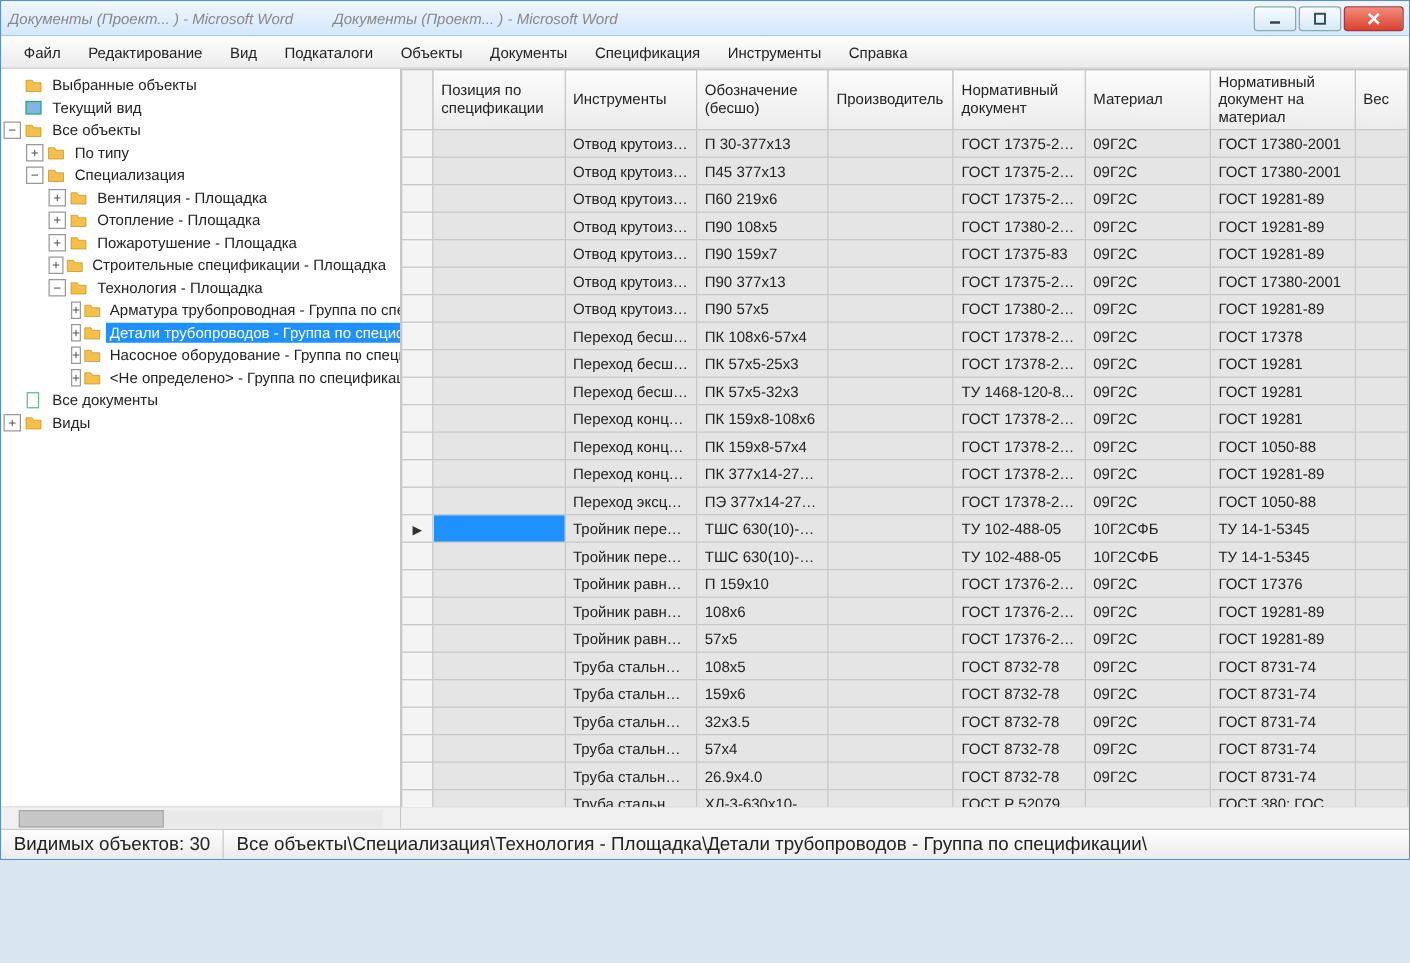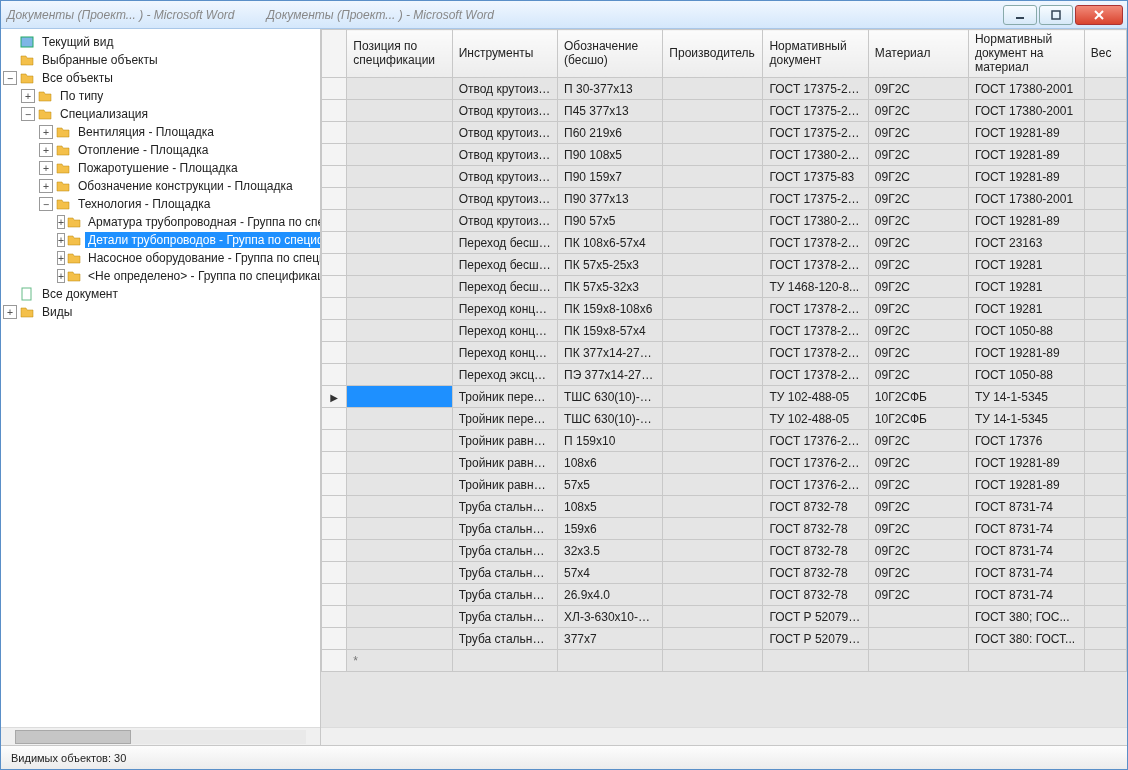--- a/index.html
+++ b/index.html
@@ -1,17 +1,17 @@
 <!DOCTYPE html>
 <html><head>
 <meta charset="utf-8">
 <style>
   * { box-sizing: border-box; }
   html, body { margin:0; padding:0; font-family: "Segoe UI", Tahoma, sans-serif; font-size:12px; color:#222; background:#d8e6f2; }
-  .window { width:1128px; height:770px; background:#fff; display:flex; flex-direction:column; border:1px solid #5a8fc8; position:relative; }
+  .window { width:1128px; height:688px; background:#fff; display:flex; flex-direction:column; border:1px solid #5a8fc8; position:relative; }
   .titlebar { height:28px; background:linear-gradient(#f0f7ff,#d4e7fb); display:flex; align-items:center; justify-content:flex-end; border-bottom:1px solid #a9c7e8; }
   .title-left { flex:1; display:flex; align-items:center; gap:6px; padding-left:6px; color:#888; font-style:italic; overflow:hidden; white-space:nowrap; }
   .winbtns { display:flex; gap:2px; padding:2px 4px; }
   .winbtn { width:34px; height:20px; border:1px solid #8aa; border-radius:3px; background:linear-gradient(#f8fcff,#d7e9f8); display:flex; align-items:center; justify-content:center; cursor:pointer; }
   .winbtn.close { background:linear-gradient(#f28b7a,#d9432e); border-color:#a33; width:48px; }
   .winbtn svg { width:12px; height:12px; }
   .menubar { height:26px; background:linear-gradient(#fdfdfd,#ececec); border-bottom:1px solid #c8c8c8; display:flex; align-items:center; padding:0 8px; gap:2px; }
   .menuitem { padding:3px 10px; cursor:pointer; border-radius:2px; }
   .body { flex:1; display:flex; overflow:hidden; }
   
@@ -33,21 +33,21 @@
   .gridwrap { flex:1; overflow:auto; }
   table { border-collapse:collapse; width:100%; table-layout:fixed; }
   th, td { border:1px solid #c8c8c8; padding:3px 6px; text-align:left; font-size:12px; overflow:hidden; white-space:nowrap; text-overflow:ellipsis; height:22px; }
   th { background:linear-gradient(#fbfbfb,#ececec); font-weight:normal; vertical-align:middle; height:38px; white-space:normal; line-height:1.15; }
   .rowmarker { width:24px; background:#f4f4f4; text-align:center; padding:0; }
   .rowmarker.sel::before { content:"▶"; font-size:10px; color:#333; }
   tr.selrow td:nth-child(2) { background:#1e90ff; color:#fff; }
   td.star { color:#777; }
   .tablepane-hscroll { height:18px; background:#f0f0f0; border-top:1px solid #dcdcdc; }
   
-  .status { height:24px; background:linear-gradient(#fdfdfd,#ececec); border-top:1px solid #c8c8c8; display:flex; align-items:flex-end; font-size:11px; }
+  .status { height:24px; background:linear-gradient(#fdfdfd,#ececec); border-top:1px solid #c8c8c8; display:flex; align-items:flex-end; font-size:15px; }
   .status .cell { padding:0 10px; border-right:1px solid #c8c8c8; height:100%; display:flex; align-items:center; }
   .status .cell:last-child { flex:1; border-right:none; }
   
   .svg-folder { fill:#f4c04a; stroke:#b8860b; stroke-width:0.5; }
   .svg-doc { fill:#fff; stroke:#6b8; }
 </style>
 </head>
 <body>
 
 <div class="window">
@@ -71,47 +71,58 @@
         </div>
       <div class="winbtn close">
           <svg viewBox="0 0 12 12">
             <line x1="2" y1="2" x2="10" y2="10" stroke="#fff" stroke-width="2"></line>
             <line x1="10" y1="2" x2="2" y2="10" stroke="#fff" stroke-width="2"></line>
           </svg>
         </div>
     </div>
   </div>
 
+  <div class="menubar">
+    <div class="menuitem">Файл</div>
+    <div class="menuitem">Редактирование</div>
+    <div class="menuitem">Вид</div>
+    <div class="menuitem">Подкаталоги</div>
+    <div class="menuitem">Объекты</div>
+    <div class="menuitem">Документы</div>
+    <div class="menuitem">Спецификация</div>
+    <div class="menuitem">Инструменты</div>
+    <div class="menuitem">Справка</div>
+  </div>
 
   <div class="body">
 
     <div class="treepane">
       <div class="tree">
+
+        <div class="node">
+          <div class="row">
+            <span class="exp blank"></span>
+            <span class="ico">
+                <svg width="14" height="14">
+                  <path class="svg-folder" d="M1 3h5l1 2h6v7H1z"></path>
+                </svg>
+              </span>
+            <span class="lbl">Выбранные объекты</span>
+          </div>
+        </div>
 
         <div class="node">
           <div class="row">
             <span class="exp blank"></span>
             <span class="ico">
                 <svg width="14" height="14">
                   <rect x="1" y="2" width="12" height="10" fill="#7fb6e6" stroke="#2a6"></rect>
                 </svg>
               </span>
             <span class="lbl">Текущий вид</span>
-          </div>
-        </div>
-
-        <div class="node">
-          <div class="row">
-            <span class="exp blank"></span>
-            <span class="ico">
-                <svg width="14" height="14">
-                  <path class="svg-folder" d="M1 3h5l1 2h6v7H1z"></path>
-                </svg>
-              </span>
-            <span class="lbl">Выбранные объекты</span>
           </div>
         </div>
 
         <div class="node">
           <div class="row">
             <span class="exp">−</span>
             <span class="ico">
                 <svg width="14" height="14">
                   <path class="svg-folder" d="M1 3h5l1 2h6v7H1z"></path>
                 </svg>
@@ -166,21 +177,21 @@
                     </span>
                     <span class="lbl">Пожаротушение - Площадка</span>
                   </div>
                 <div class="row">
                     <span class="exp">+</span>
                     <span class="ico">
                       <svg width="14" height="14">
                         <path class="svg-folder" d="M1 3h5l1 2h6v7H1z"></path>
                       </svg>
                     </span>
-                    <span class="lbl">Обозначение конструкции - Площадка</span>
+                    <span class="lbl">Строительные спецификации - Площадка</span>
                   </div>
                 <div class="node">
                   <div class="row">
                       <span class="exp">−</span>
                       <span class="ico">
                         <svg width="14" height="14">
                           <path class="svg-folder" d="M1 3h5l1 2h6v7H1z"></path>
                         </svg>
                       </span>
                       <span class="lbl">Технология - Площадка</span>
@@ -229,21 +240,21 @@
           </div>
         </div>
 
         <div class="row">
             <span class="exp blank"></span>
             <span class="ico">
               <svg width="14" height="14">
                 <rect x="2" y="1" width="9" height="12" class="svg-doc"></rect>
               </svg>
             </span>
-            <span class="lbl">Все документ</span>
+            <span class="lbl">Все документы</span>
           </div>
         <div class="row">
             <span class="exp">+</span>
             <span class="ico">
               <svg width="14" height="14">
                 <path class="svg-folder" d="M1 3h5l1 2h6v7H1z"></path>
               </svg>
             </span>
             <span class="lbl">Виды</span>
           </div>
@@ -362,21 +373,21 @@
                 <td></td>
               </tr>
               <tr>
                 <td class="rowmarker"></td>
                 <td></td>
                 <td>Переход бесшо...</td>
                 <td>ПК 108х6-57х4</td>
                 <td></td>
                 <td>ГОСТ 17378-2001</td>
                 <td>09Г2С</td>
-                <td>ГОСТ 23163</td>
+                <td>ГОСТ 17378</td>
                 <td></td>
               </tr>
               <tr>
                 <td class="rowmarker"></td>
                 <td></td>
                 <td>Переход бесшо...</td>
                 <td>ПК 57х5-25х3</td>
                 <td></td>
                 <td>ГОСТ 17378-2001</td>
                 <td>09Г2С</td>
@@ -584,15 +595,16 @@
             </tbody>
         </table>
       </div>
       <div class="tablepane-hscroll"></div>
     </div>
 
   </div>
 
   <div class="status">
     <div class="cell">Видимых объектов: 30</div>
+    <div class="cell">Все объекты\Специализация\Технология - Площадка\Детали трубопроводов - Группа по спецификации\</div>
   </div>
 
 </div>
 
 </body></html>

